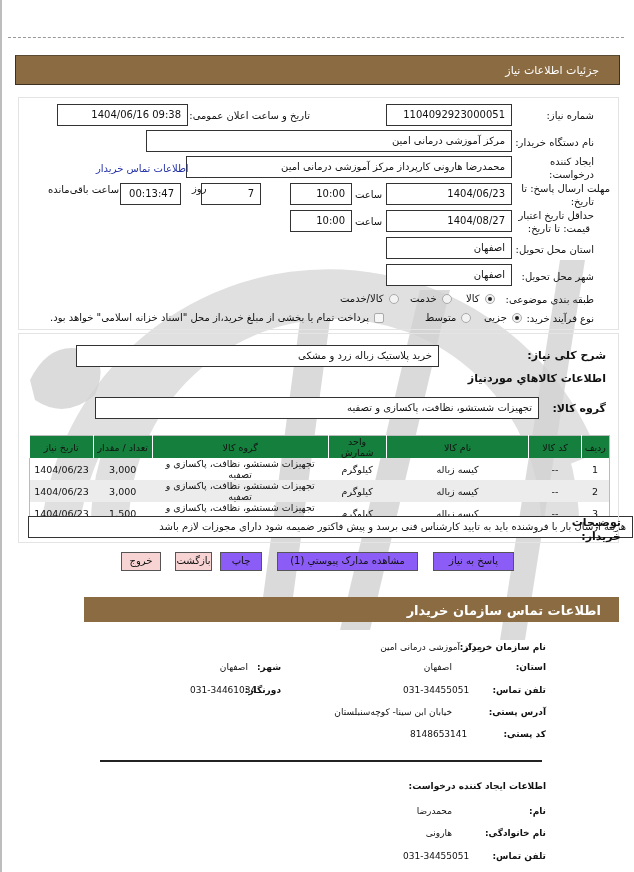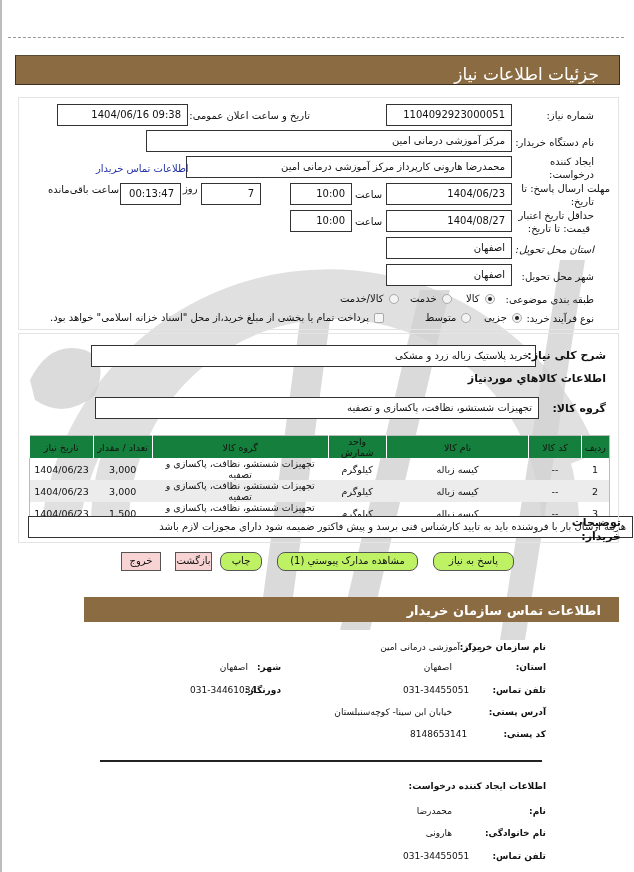--- a/index.html
+++ b/index.html
@@ -3,40 +3,40 @@
 <meta charset="utf-8">
 <style>
   * { box-sizing: border-box; margin: 0; padding: 0; }
   html, body { width: 634px; height: 872px; background: #fff; overflow: hidden; }
   body { font-family: "DejaVu Sans", sans-serif; font-size: 10px; color: #111; position: relative; direction: rtl; }
   .left-rule { position: absolute; left: 0; top: 0; width: 2px; height: 872px; background: #bdbdbd; }
   .dotted-rule { position: absolute; left: 8px; top: 37px; width: 616px; border-top: 1px dashed #999; }
   .watermark { position: absolute; left: 0; top: 200px; width: 634px; height: 560px; pointer-events: none; z-index: 0; }
   .abs { position: absolute; z-index: 1; }
   .header-bar { left: 15px; top: 55px; width: 605px; height: 30px; background: #8b6b41; border: 1px solid #3c3020; border-top-color: #5a4a34; }
-  .header-bar span { position: absolute; right: 20px; top: 8px; color: #fff; font-size: 17px; }
+  .header-bar span { position: absolute; right: 20px; top: 8px; color: #fff; font-size: 11px; }
   .panel { left: 18px; top: 97px; width: 601px; height: 233px; border: 1px solid #e4e4e4; }
   .panel2 { left: 18px; top: 333px; width: 601px; height: 210px; border: 1px solid #e4e4e4; }
   .lbl { position: absolute; font-size: 10px; color: #111; white-space: nowrap; text-align: right; }
   .box { position: absolute; border: 1px solid #333; background: #fff; height: 22px; font-size: 10px; padding: 0 6px; line-height: 20px; white-space: nowrap; overflow: hidden; }
   .box.ltr { direction: ltr; text-align: right; }
   .link { color: #2330a8; }
   .radio { display: inline-block; width: 10px; height: 10px; border: 1px solid #aaa; border-radius: 50%; background: #f3f3f3; vertical-align: middle; position: relative; }
   .radio.on::after { content: ""; position: absolute; left: 2px; top: 2px; width: 4px; height: 4px; border-radius: 50%; background: #222; }
   .check { display: inline-block; width: 10px; height: 10px; border: 1px solid #aaa; background: #f6f6f6; vertical-align: middle; border-radius: 2px; }
   .opt { position: absolute; white-space: nowrap; font-size: 10px; }
   .opt .radio, .opt .check { margin-left: 5px; }
   .bold { font-weight: bold; font-size: 11px; }
   table.items { position: absolute; left: 29px; top: 435px; width: 581px; border-collapse: collapse; font-size: 9.5px; border: 1px solid #bbb; }
   table.items th { background: #15803d; color: #111; font-weight: normal; height: 21px; border-left: 1px solid #fff; text-align: center; padding: 0 3px; font-size: 9.5px; }
   table.items td { height: 17px; padding: 0 4px; text-align: center; }
   table.items tr.alt td { background: #ececec; }
   table.items td.num { direction: ltr; }
   .btn { position: absolute; height: 19px; border: 1px solid #555; font-size: 10px; text-align: center; line-height: 16px; }
-  .btn.green { background: #bef264; border-radius: 8px; }
+  .btn.green { background: #8b5cf6; }
   .btn.red { background: #f7d3d3; }
   .section-bar { left: 84px; top: 597px; width: 535px; height: 25px; background: #8b6b41; }
   .section-bar span { position: absolute; right: 18px; top: 6px; color: #fff; font-size: 13px; font-weight: bold; }
   .cl { position: absolute; font-size: 9px; white-space: nowrap; }
   .cl.b { font-weight: bold; }
   .ltrtxt { direction: ltr; unicode-bidi: embed; }
   .hr-black { position: absolute; left: 100px; top: 760px; width: 442px; height: 2px; background: #222; }
 </style>
 </head>
 <body>
@@ -74,50 +74,50 @@
 <span class="lbl abs" style="right:40px;top:156px;">ایجاد کننده</span>
 <span class="lbl abs" style="right:40px;top:169px;">درخواست:</span>
 <div class="box" style="left:186px;top:156px;width:326px;">محمدرضا هارونی کارپرداز مرکز آموزشی درمانی امین</div>
 <a class="lbl abs link" style="left:96px;top:163px;">اطلاعات تماس خریدار</a>
 
 <span class="lbl abs" style="right:24px;top:183px;">مهلت ارسال پاسخ: تا</span>
 <span class="lbl abs" style="right:40px;top:196px;">تاریخ:</span>
 <div class="box ltr" style="left:386px;top:183px;width:126px;">1404/06/23</div>
 <span class="lbl abs" style="left:355px;top:189px;">ساعت</span>
 <div class="box ltr" style="left:290px;top:183px;width:62px;">10:00</div>
-<span class="lbl abs" style="left:183px;top:183px;font-family:Liberation Serif, serif;">روز</span>
+<span class="lbl abs" style="left:192px;top:183px;">روز</span>
 <div class="box ltr" style="left:201px;top:183px;width:60px;">7</div>
 <div class="box ltr" style="left:120px;top:183px;width:61px;">00:13:47</div>
 <span class="lbl abs" style="left:48px;top:184px;">ساعت باقی‌مانده</span>
 
 <span class="lbl abs" style="right:40px;top:210px;">حداقل تاریخ اعتبار</span>
 <span class="lbl abs" style="right:44px;top:223px;">قیمت: تا تاریخ:</span>
 <div class="box ltr" style="left:386px;top:210px;width:126px;padding-left:48px;">1404/08/27</div>
 <span class="lbl abs" style="left:355px;top:216px;">ساعت</span>
 <div class="box ltr" style="left:290px;top:210px;width:62px;">10:00</div>
 
-<span class="lbl abs" style="right:40px;top:244px;font-style:italic;">استان محل تحویل:</span>
+<span class="lbl abs" style="right:40px;top:244px;">استان محل تحویل:</span>
 <div class="box" style="left:386px;top:237px;width:126px;">اصفهان</div>
 <span class="lbl abs" style="right:40px;top:271px;">شهر محل تحویل:</span>
 <div class="box" style="left:386px;top:264px;width:126px;">اصفهان</div>
 
 <span class="lbl abs" style="right:40px;top:294px;">طبقه بندی موضوعی:</span>
 <span class="opt" style="left:466px;top:293px;"><span class="radio on"></span><span>کالا</span></span>
 <span class="opt" style="left:410px;top:293px;"><span class="radio"></span><span>خدمت</span></span>
 <span class="opt" style="left:340px;top:293px;"><span class="radio"></span><span>کالا/خدمت</span></span>
 
 <span class="lbl abs" style="right:40px;top:313px;">نوع فرآیند خرید:</span>
 <span class="opt" style="left:484px;top:312px;"><span class="radio on"></span><span>جزیی</span></span>
 <span class="opt" style="left:425px;top:312px;"><span class="radio"></span><span>متوسط</span></span>
 <span class="opt" style="left:50px;top:312px;"><span class="check"></span><span>پرداخت تمام یا بخشی از مبلغ خرید،از محل "اسناد خزانه اسلامی" خواهد بود.</span></span>
 
 <div class="abs panel2"></div>
 
 <span class="lbl abs bold" style="right:28px;top:349px;">شرح کلی نیاز:</span>
-<div class="box" style="left:91px;top:345px;width:445px;">خرید پلاستیک زباله زرد و مشکی</div>
+<div class="box" style="left:76px;top:345px;width:363px;">خرید پلاستیک زباله زرد و مشکی</div>
 <span class="lbl abs bold" style="right:28px;top:372px;">اطلاعات کالاهاي موردنیاز</span>
 <span class="lbl abs bold" style="right:28px;top:402px;">گروه کالا:</span>
 <div class="box" style="left:95px;top:397px;width:444px;">تجهیزات شستشو، نظافت، پاکسازی و تصفیه</div>
 
 <table class="items">
   <thead>
     <tr>
       <th style="width:24px;">ردیف</th>
       <th style="width:52px;">کد کالا</th>
       <th style="width:142px;">نام کالا</th>

